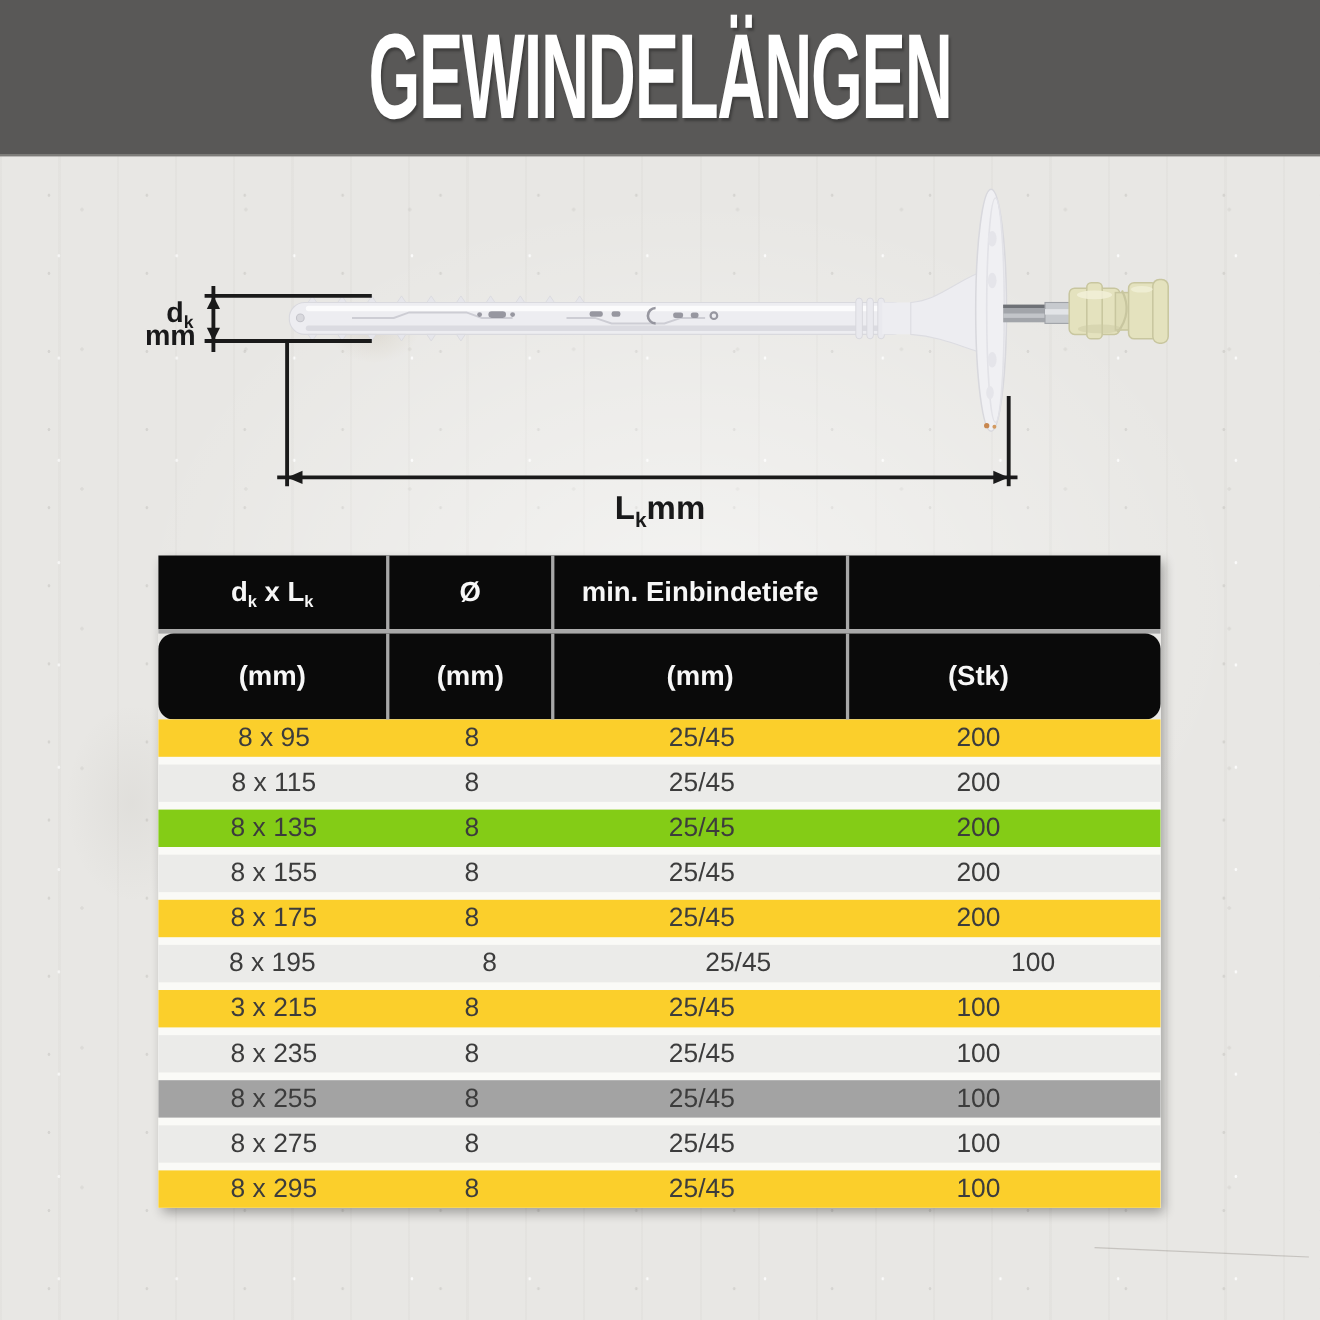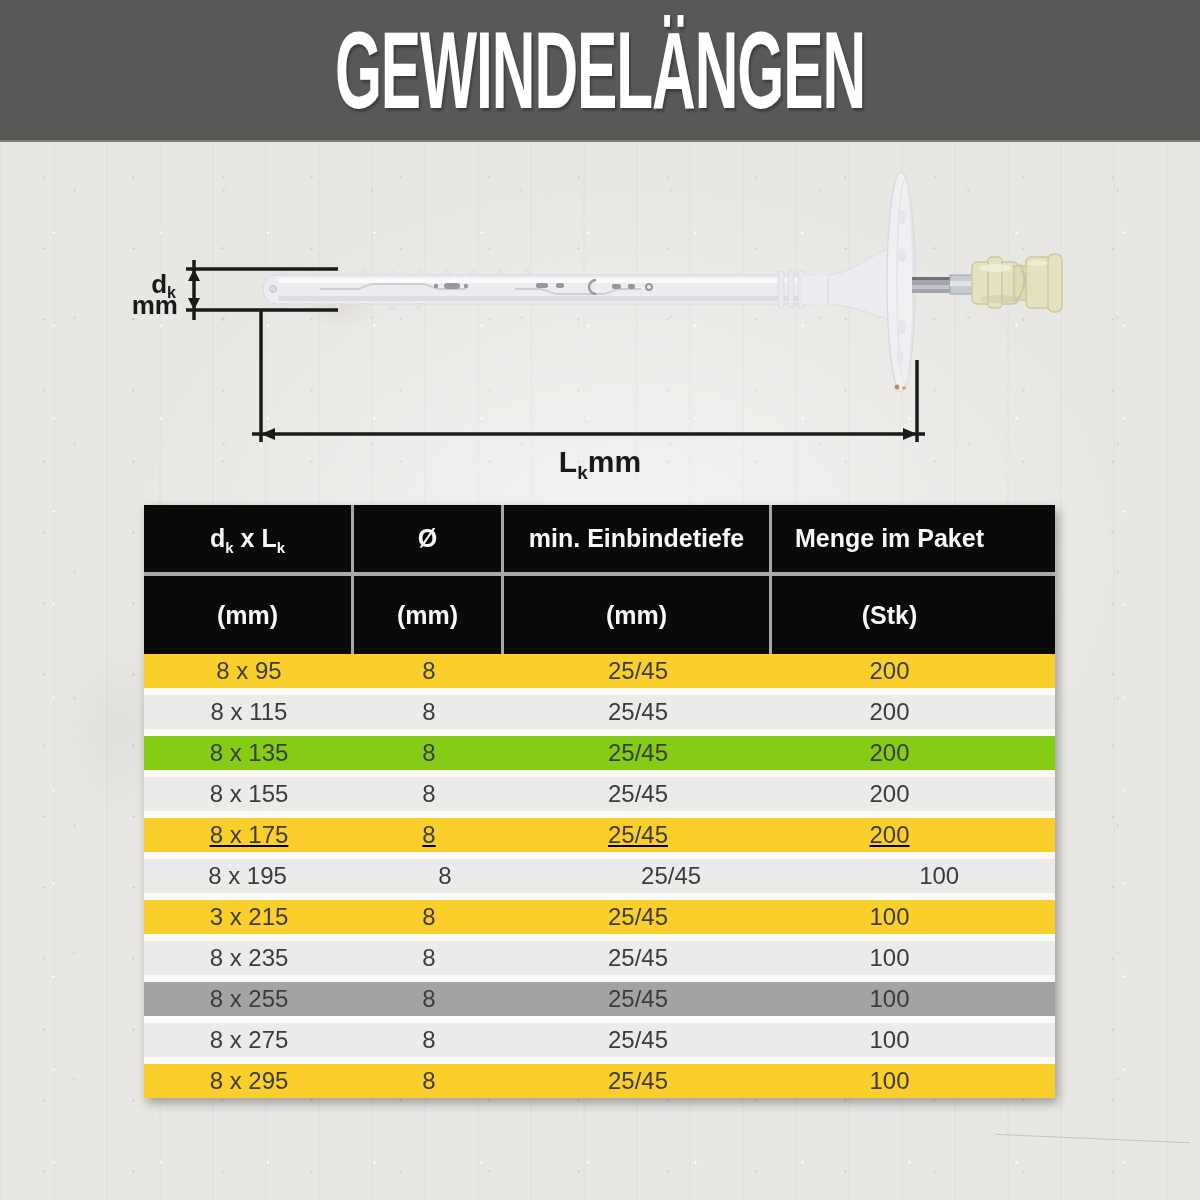--- a/index.html
+++ b/index.html
@@ -161,24 +161,23 @@
   </svg>
 
   <div class="product-table">
     <div class="thead">
       <div class="hrow r1" style="background:#0A0A0A;">
         <div class="hcell col1 with-sep">
             <span><span>d</span><sub>k</sub><span class="hdr-mid"> x </span><span>L</span><sub>k</sub></span>
           </div>
         <div class="hcell col2 with-sep">Ø</div>
         <div class="hcell col3 with-sep">min. Einbindetiefe</div>
-        <div class="hcell col4">Menge im Paket</div>
       </div>
       <div class="hsep" style="background:#A8A8A8;"></div>
-      <div class="hrow r2" style="background:#0A0A0A;">
+      <div class="hrow r2" style="background:#0A0A0A;border-radius:14px;">
         <div class="hcell col1 with-sep">(mm)</div>
         <div class="hcell col2 with-sep">(mm)</div>
         <div class="hcell col3 with-sep">(mm)</div>
         <div class="hcell col4">(Stk)</div>
       </div>
     </div>
     <div class="tbody" style="background:#FAFAF7;">
         <div class="trow" style="background: rgb(251, 207, 43);">
           <div class="tcell col1">8 x 95</div>
           <div class="tcell col2">8</div>
@@ -196,21 +195,21 @@
           <div class="tcell col2">8</div>
           <div class="tcell col3">25/45</div>
           <div class="tcell col4">200</div>
         </div>
         <div class="trow" style="background: rgb(235, 235, 233);">
           <div class="tcell col1">8 x 155</div>
           <div class="tcell col2">8</div>
           <div class="tcell col3">25/45</div>
           <div class="tcell col4">200</div>
         </div>
-        <div class="trow" style="background: rgb(251, 207, 43); text-decoration: underline;">
+        <div class="trow" style="background: rgb(251, 207, 43);">
           <div class="tcell col1">8 x 175</div>
           <div class="tcell col2">8</div>
           <div class="tcell col3">25/45</div>
           <div class="tcell col4">200</div>
         </div>
         <div class="trow" style="background: rgb(235, 235, 233); gap: 20px;">
           <div class="tcell col1">8 x 195</div>
           <div class="tcell col2">8</div>
           <div class="tcell col3">25/45</div>
           <div class="tcell col4">100</div>

